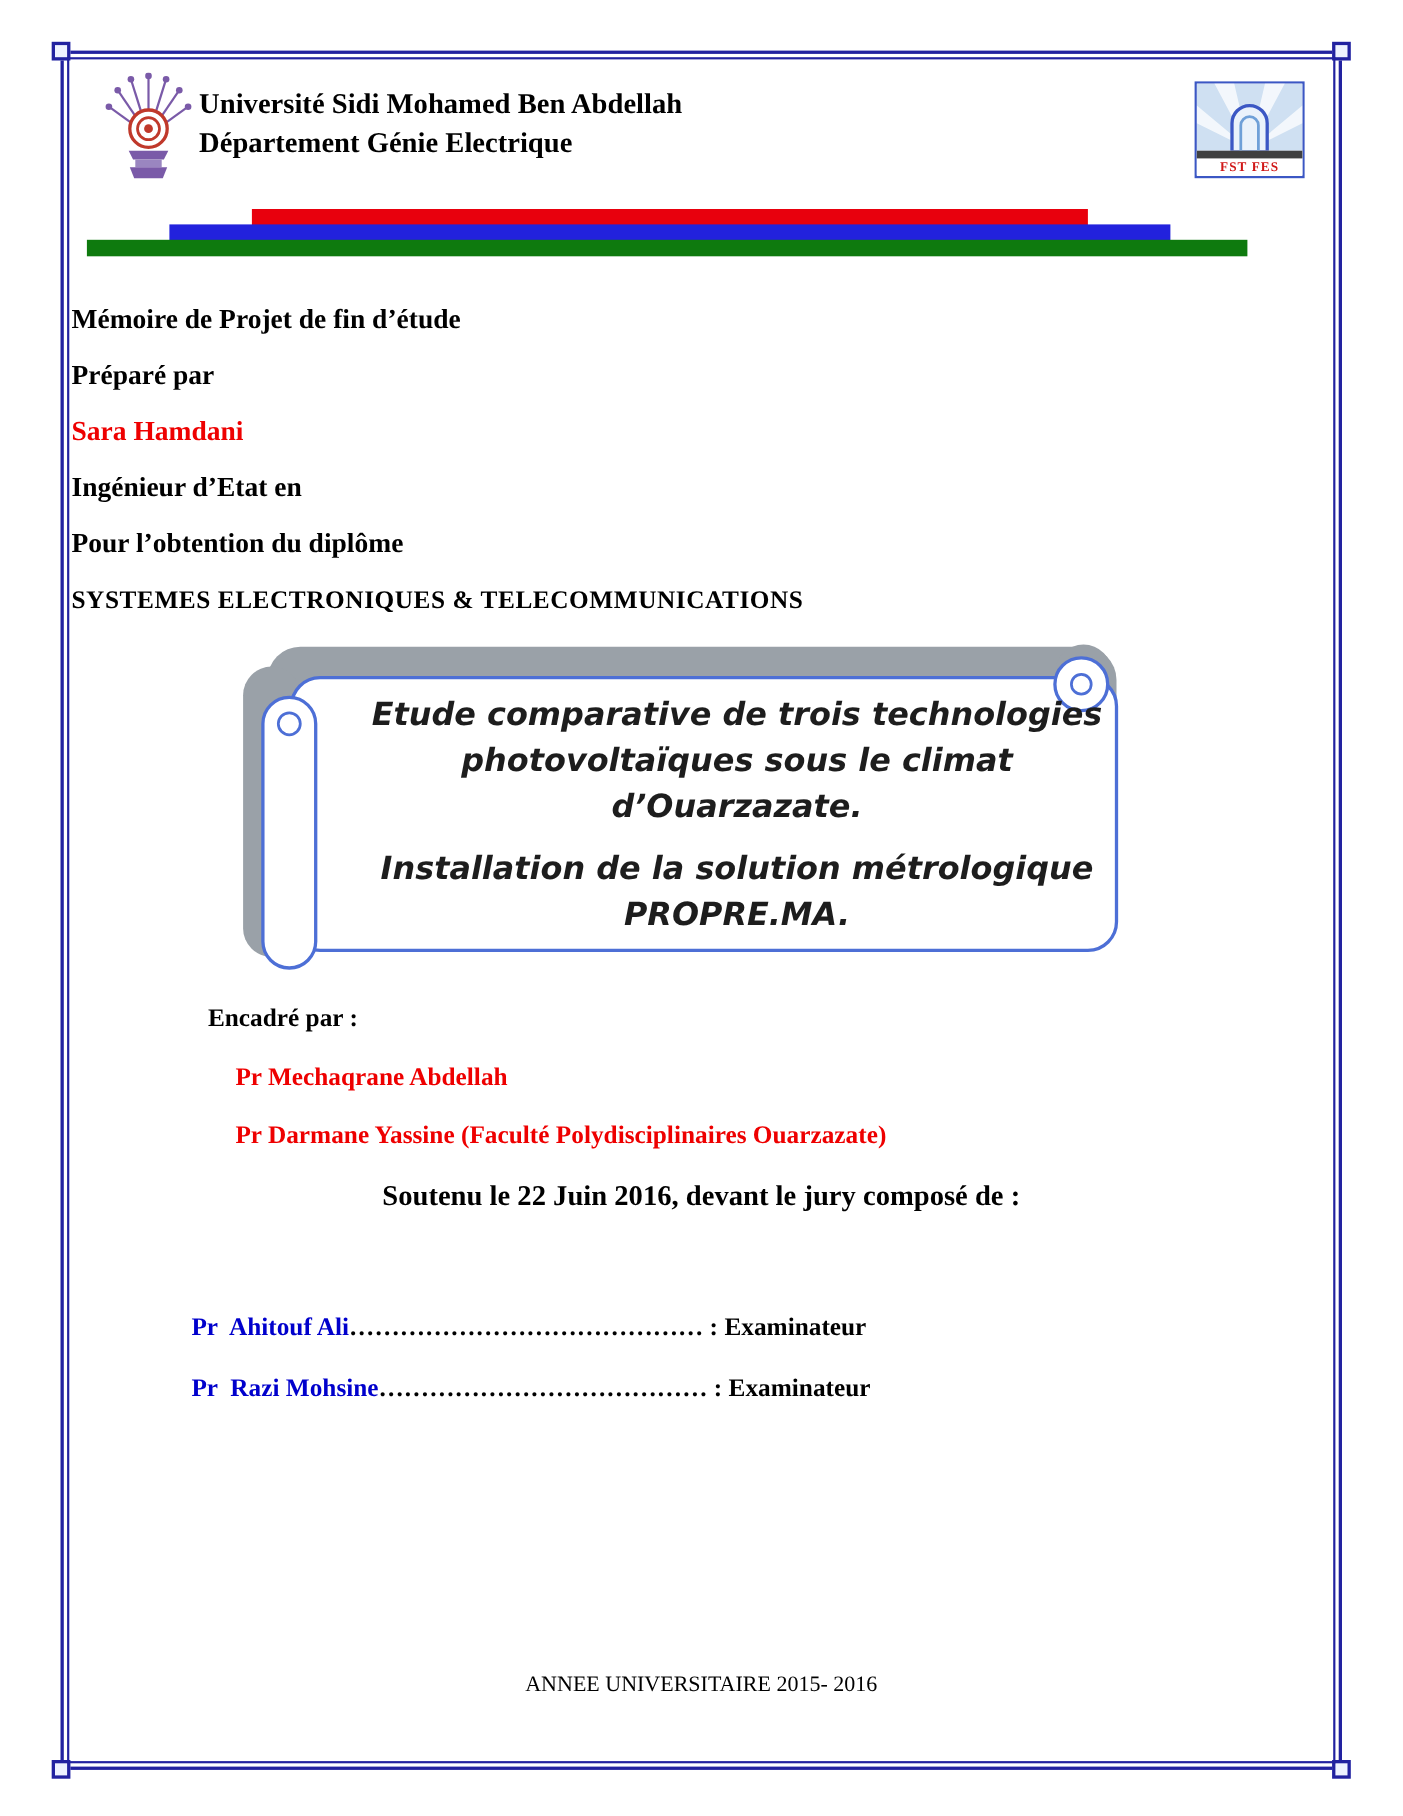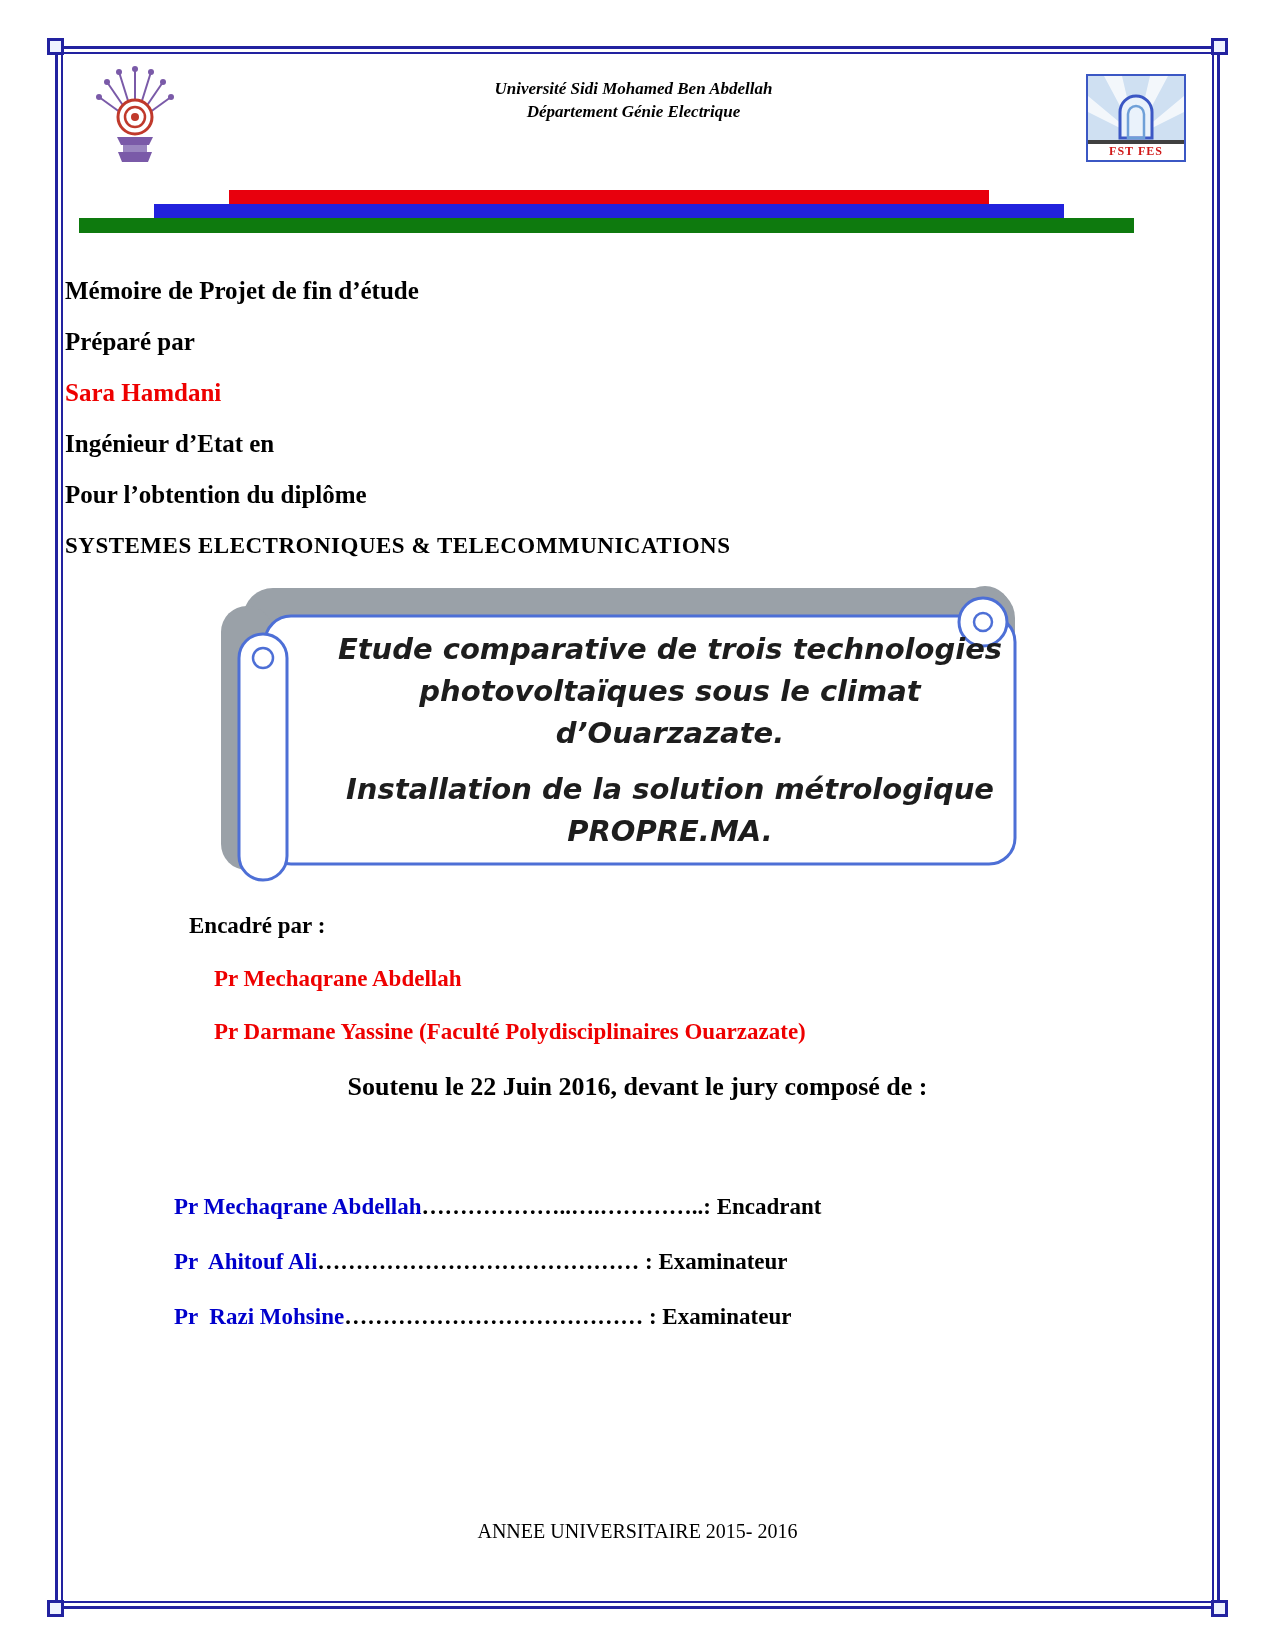--- a/index.html
+++ b/index.html
@@ -20,30 +20,30 @@
     position:absolute;width:11px;height:11px;background:#eef2ff;
     border:3px solid var(--border-navy,#2222a0);
   }
   .c-tl{left:-11px;top:-11px}.c-tr{right:-11px;top:-11px}
   .c-bl{left:-11px;bottom:-11px}.c-br{right:-11px;bottom:-11px}
   .content{position:absolute;inset:2px;overflow:hidden;}
 
   
   .header{display:flex;align-items:flex-start;height:132px;padding:10px 24px 0 24px;box-sizing:border-box;}
   .logo-univ{width:92px;height:106px;flex:0 0 auto;}
-  .header-text{flex:1;text-align:center;font-weight:bold;font-size:17px;line-height:1.34;padding-top:12px;font-style:italic;}
+  .header-text{flex:1;text-align:left;font-weight:bold;font-size:26px;line-height:1.34;padding-top:12px;}
   .logo-fst{
     width:100px;height:88px;flex:0 0 auto;margin-top:8px;position:relative;
     border:2px solid #3b57c4;box-sizing:border-box;background:#fff;
   }
   .logo-fst svg{display:block}
   .fst-caption{
     position:absolute;left:0;right:0;bottom:1px;text-align:center;
     color:#d01818;font-weight:bold;font-size:12px;letter-spacing:1px;
-    border-top:4px solid #404040;background:#fff;
+    border-top:7px solid #404040;background:#fff;
   }
 
   
   .bars{position:relative;height:46px;margin-top:2px;}
   .bar{position:absolute;height:15px;}
   .bar-red{left:164px;top:0;width:760px;background:var(--bar-red,#e80011);}
   .bar-blue{left:89px;top:14px;width:910px;background:var(--bar-blue,#2222dd);}
   .bar-green{left:14px;top:28px;width:1055px;background:var(--bar-green,#0e7a0e);}
 
   
@@ -172,21 +172,20 @@
               <p class="t2">Installation de la solution métrologique PROPRE.MA.</p>
             </div>
           </div>
 
           <p class="encadre">Encadré par :</p>
           <p class="supervisor">Pr Mechaqrane Abdellah</p>
           <p class="supervisor">Pr Darmane Yassine (Faculté Polydisciplinaires Ouarzazate)</p>
           <p class="soutenu">Soutenu le 22 Juin 2016, devant le jury composé de :</p>
 
           <div class="jury">
-            <p class="jury-row"><span class="jury-name">Pr Mechaqrane Abdellah</span><span class="jury-dots">………………..….…………..: </span><span class="jury-role">Encadrant</span></p>
             <p class="jury-row"><span class="jury-name">Pr  Ahitouf Ali</span><span class="jury-dots">…………………………………… : </span><span class="jury-role">Examinateur</span></p>
             <p class="jury-row"><span class="jury-name">Pr  Razi Mohsine</span><span class="jury-dots">………………………………… : </span><span class="jury-role">Examinateur</span></p>
           </div>
         </main>
 
         <p class="footer">ANNEE UNIVERSITAIRE 2015- 2016</p>
 
       </div>
     </div>
   </div>

